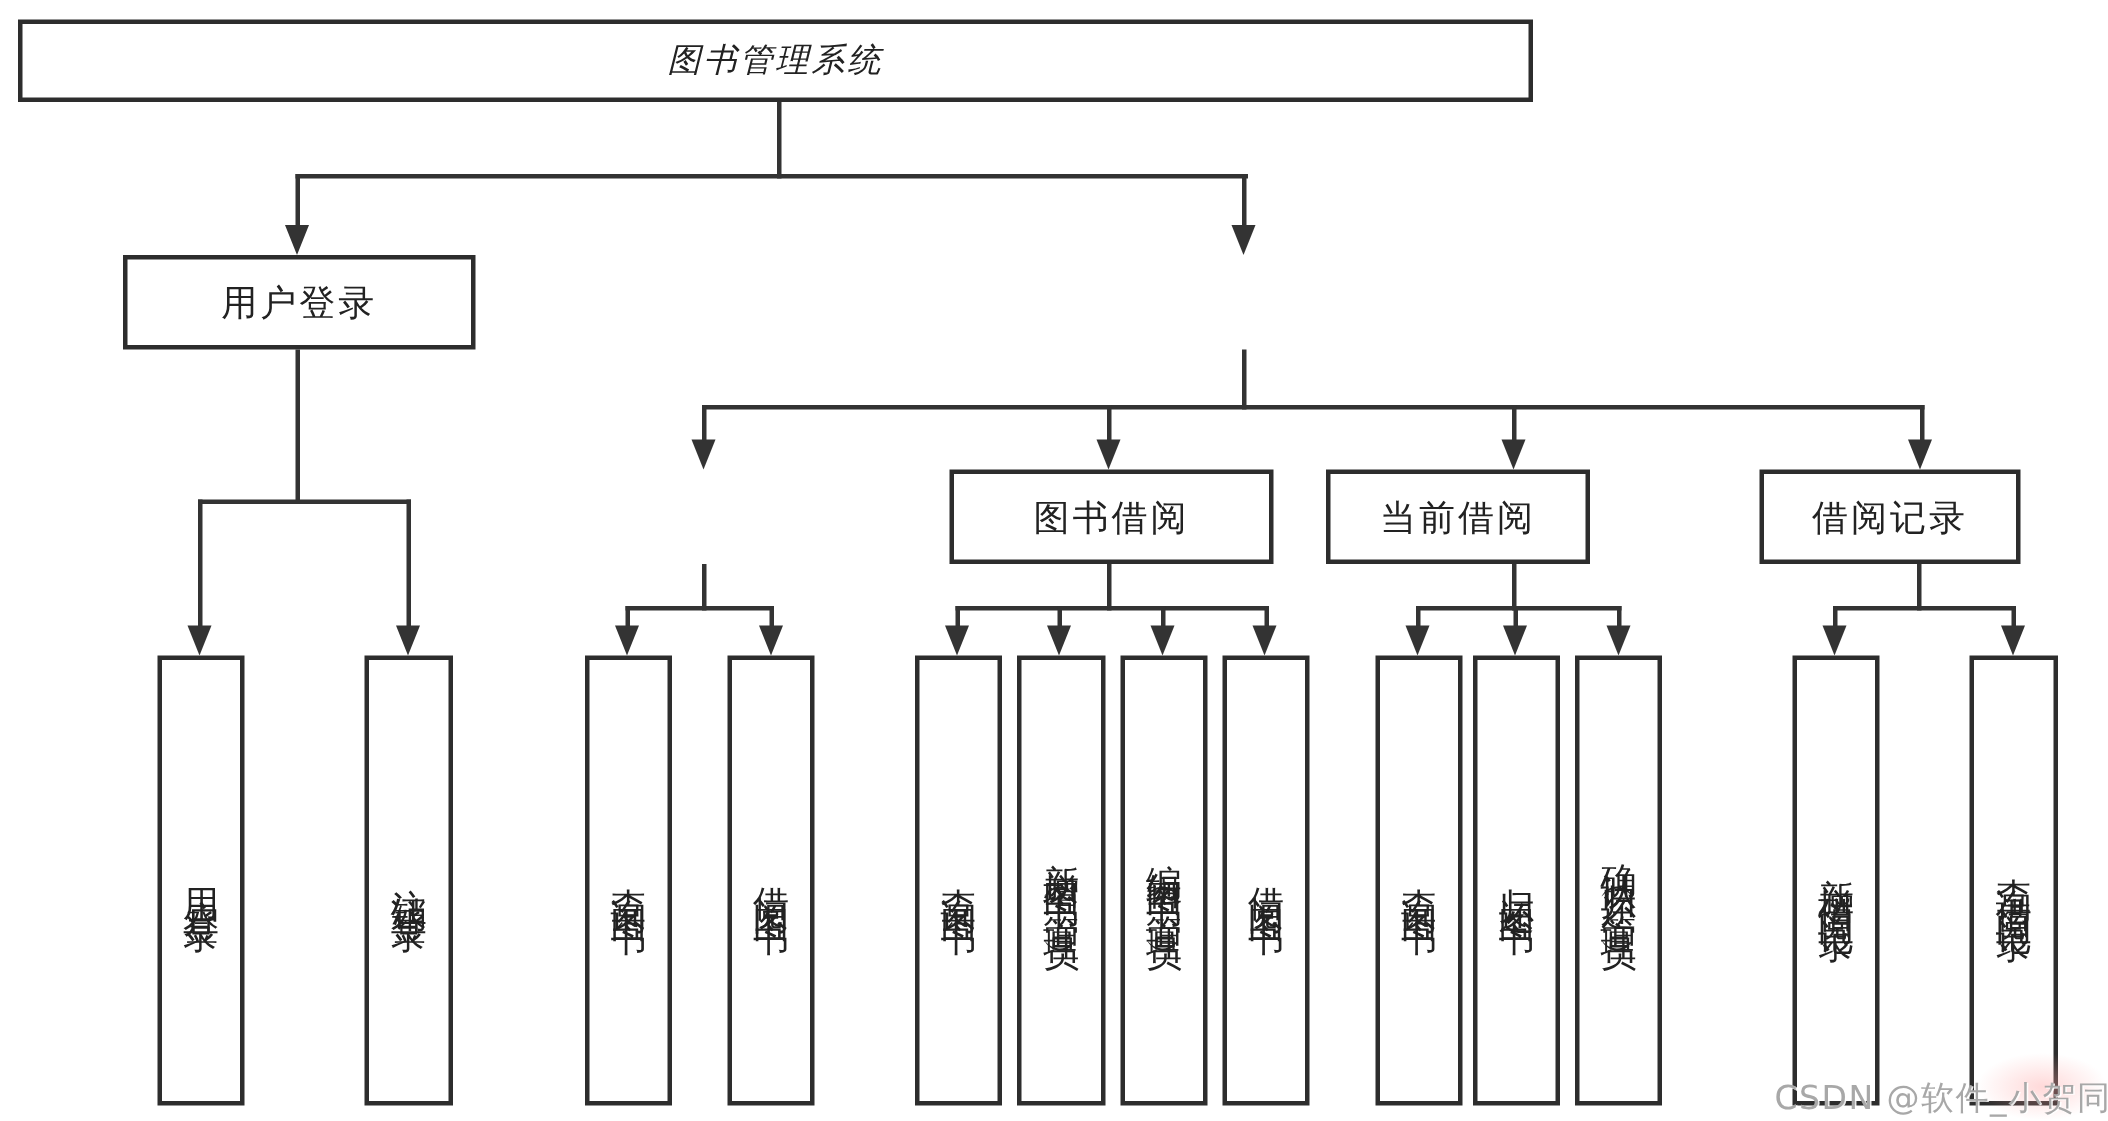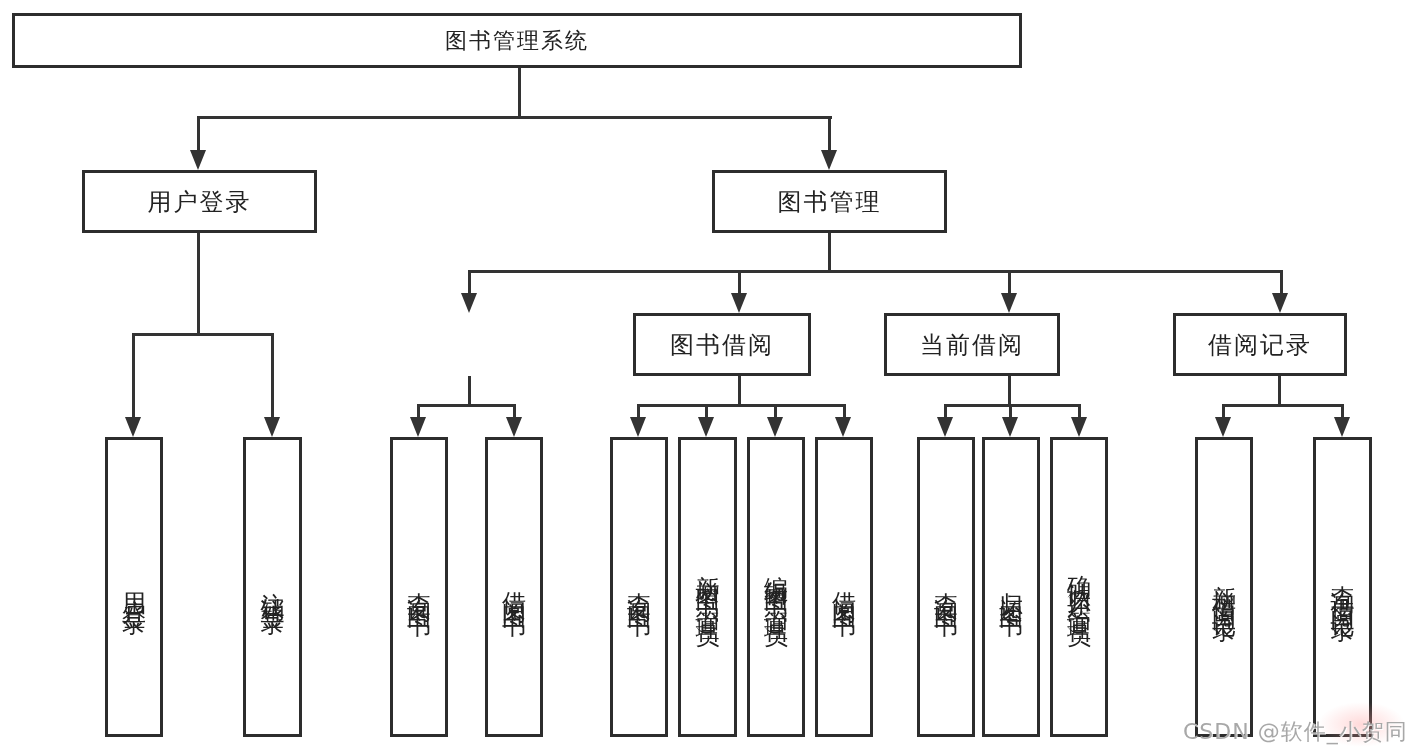--- a/index.html
+++ b/index.html
@@ -14,21 +14,21 @@
     position:absolute;
     box-sizing:border-box;
     background:#ffffff;
     border:3px solid #2d2d2d;
     display:flex;
     align-items:center;
     justify-content:center;
     color:#222222;
   }
   .h-label { font-size:24px; letter-spacing:2px; line-height:1; white-space:nowrap; }
-  .root-label { font-size:22px; }
+  .root-label { font-size:22px;font-style:italic; }
   .v-text {
     writing-mode:vertical-rl;
     text-orientation:mixed;
     font-size:24px;
     letter-spacing:7px;
     line-height:1;
     color:#222222;
   }
   .line { position:absolute; background:#333333; }
   .arrow {
@@ -59,25 +59,22 @@
 
 <div class="canvas">
 
   <div class="box" style="left:12px;top:13px;width:1010px;height:55px">
     <span class="h-label root-label">图书管理系统</span>
   </div>
 
   <div class="box" style="left:82px;top:170px;width:235px;height:63px">
     <span class="h-label">用户登录</span>
   </div>
-  <div class="box" style="left:712px;top:170px;width:235px;height:63px">
-    <span class="h-label">图书管理</span>
-  </div>
 
-  <div class="box" style="left:633px;top:313px;width:178px;height:63px">
+  <div class="box" style="left:633px;top:313px;width:216px;height:63px">
     <span class="h-label">图书借阅</span>
   </div>
   <div class="box" style="left:884px;top:313px;width:176px;height:63px">
     <span class="h-label">当前借阅</span>
   </div>
   <div class="box" style="left:1173px;top:313px;width:174px;height:63px">
     <span class="h-label">借阅记录</span>
   </div>
 
   <div class="box" style="left:105px;top:437px;width:58px;height:300px">

